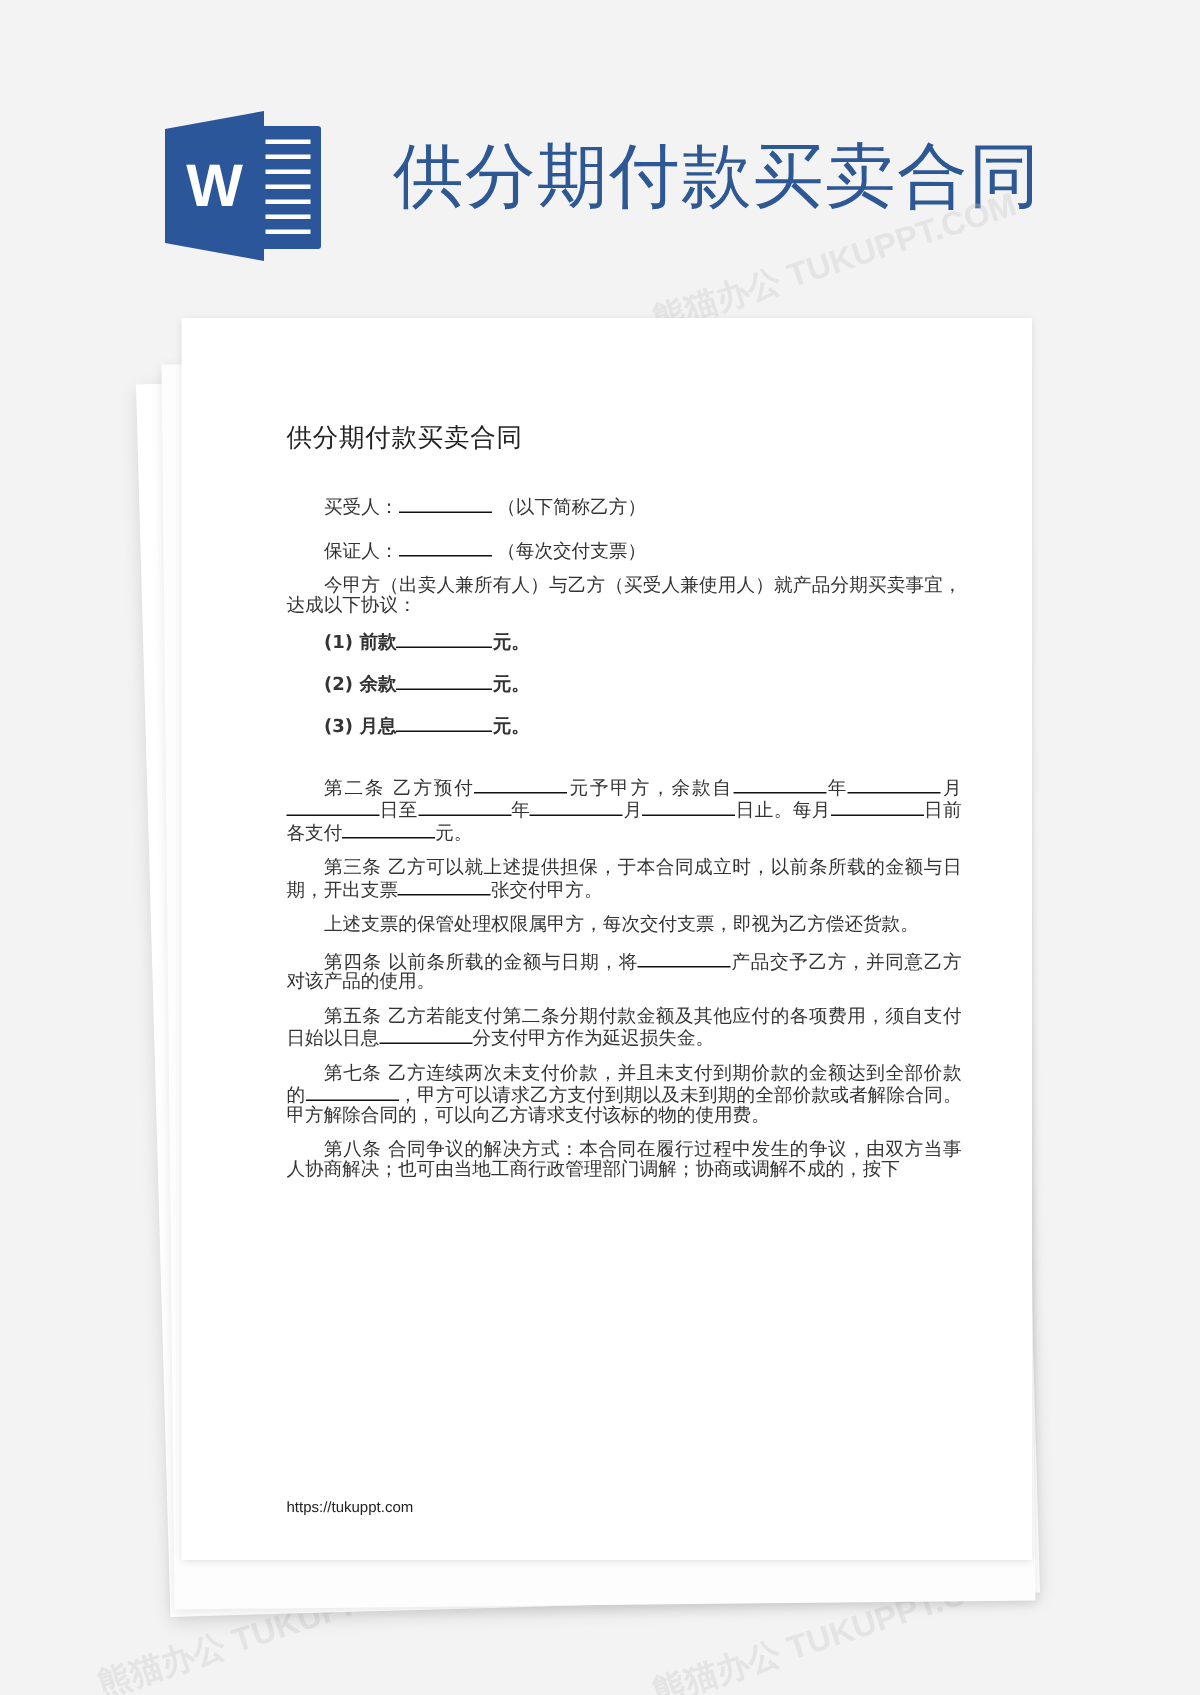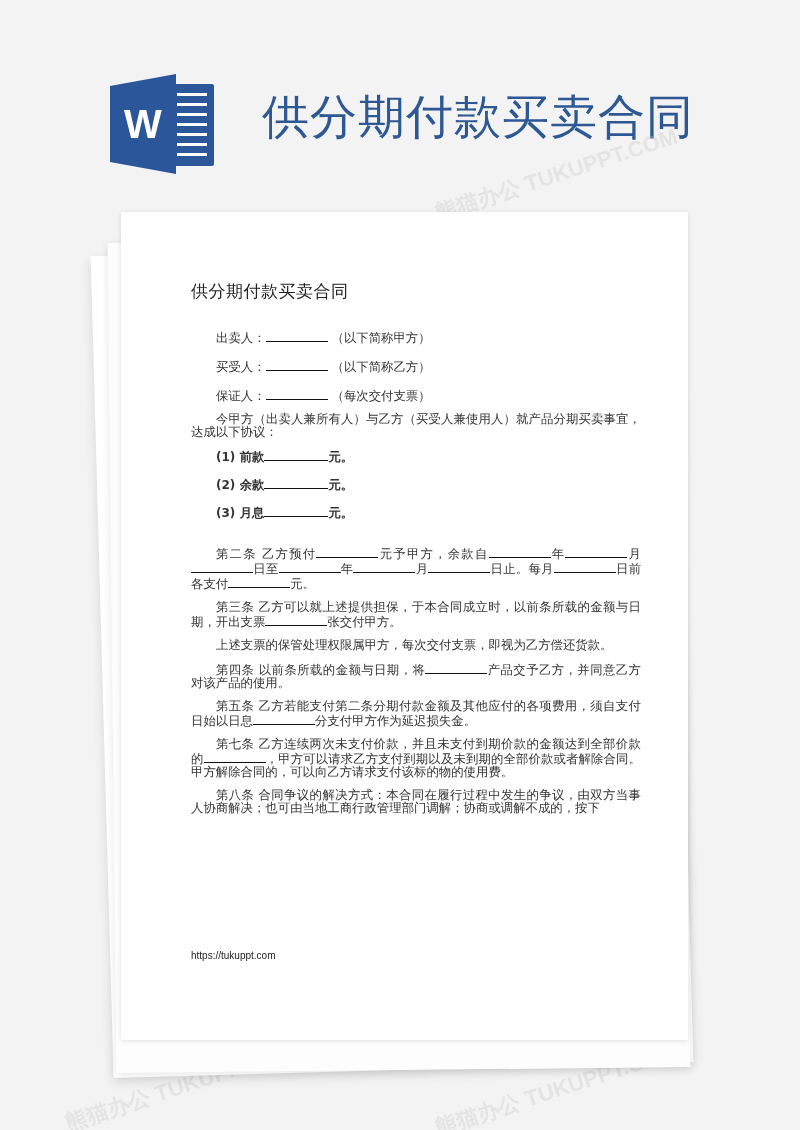--- a/index.html
+++ b/index.html
@@ -48,21 +48,21 @@
   .doc { position: absolute; left: 70px; top: 68px; width: 450px; color: #333; font-size: 12.4px; }
   .doc-title { font-size: 17px; color: #222; margin: 0 0 26px 0; letter-spacing: 0.5px; }
   .party { margin: 0 0 12px 25px; line-height: 16px; }
   .blank { display: inline-block; border-bottom: 1.5px solid #111; height: 12px; vertical-align: baseline; }
   .b60 { width: 62px; }
   .b64 { width: 64px; }
   .para { text-indent: 25px; line-height: 13px; margin: 0 0 10px 0; text-align: justify; }
   .item { margin: 0 0 11px 25px; line-height: 16px; font-weight: bold; }
   .item .num { font-family: "DejaVu Sans", sans-serif; font-size: 12px; }
   .footer-url {
-    position: absolute; left: 70px; top: 738px; font: 10px "Liberation Sans", sans-serif; color: #222;
+    position: absolute; left: 70px; top: 788px; font: 10px "Liberation Sans", sans-serif; color: #222;
   }
   .watermark {
     position: absolute; font: bold 22px "Liberation Sans", sans-serif; color: rgba(200,200,200,0.35);
     transform: rotate(-18deg); white-space: nowrap; pointer-events: none;
   }
 </style>
 </head>
 <body>
 
 <div class="banner">
@@ -87,23 +87,20 @@
 <div class="watermark" style="left:60px;top:1070px;">熊猫办公 TUKUPPT.COM</div>
 <div class="watermark" style="left:430px;top:1075px;">熊猫办公 TUKUPPT.COM</div>
 
 <div class="sheet-back"></div>
 <div class="sheet-back2"></div>
 
 <div class="sheet">
   <div class="doc">
     <div class="doc-title">供分期付款买卖合同</div>
 
-    <div class="party">
-      <span>出卖人：</span><span class="blank b60"></span> <span>（以下简称甲方）</span>
-    </div>
     <div class="party">
       <span>买受人：</span><span class="blank b60"></span> <span>（以下简称乙方）</span>
     </div>
     <div class="party" style="margin-bottom:8px">
       <span>保证人：</span><span class="blank b60"></span> <span>（每次交付支票）</span>
     </div>
 
     <p class="para">今甲方（出卖人兼所有人）与乙方（买受人兼使用人）就产品分期买卖事宜，达成以下协议：</p>
 
 

